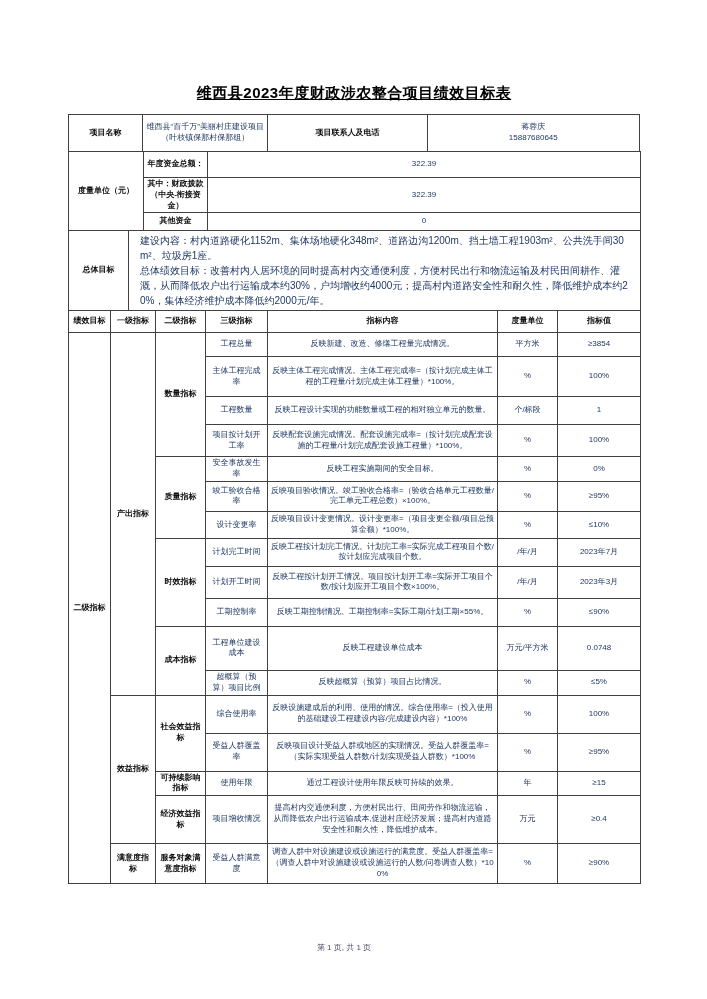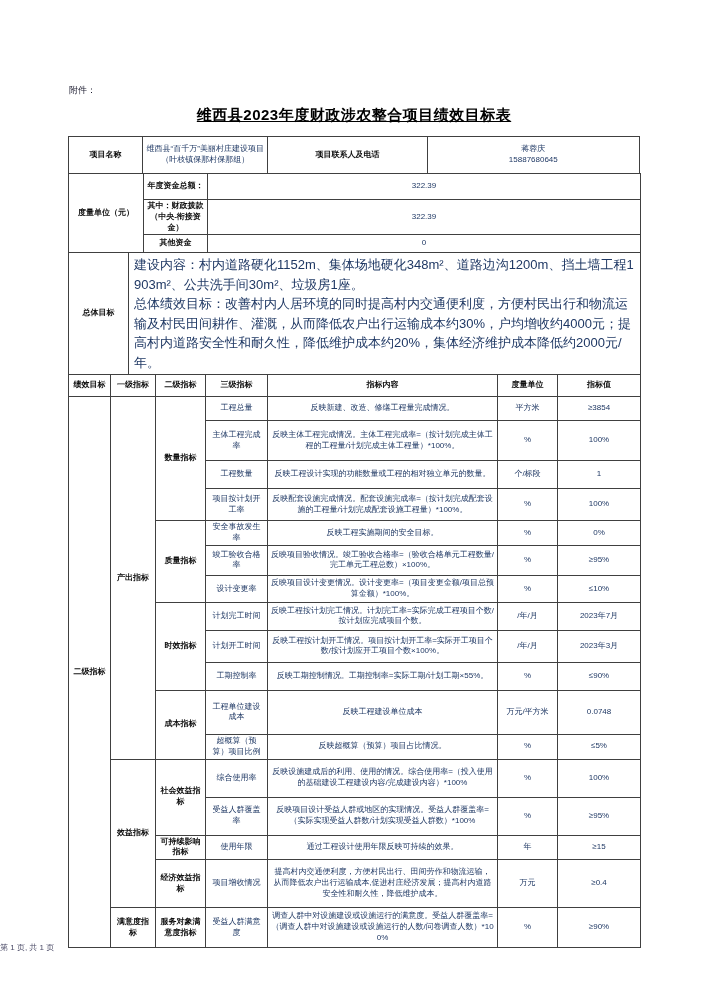--- a/index.html
+++ b/index.html
@@ -10,32 +10,31 @@
   }
   .page{padding:84px 0 0 68px;width:572px;}
   .attachment{font-size:9px;color:#1b1b2f;margin:0 0 9px 1px;}
   .title{font-size:15px;font-weight:bold;color:#000;text-align:center;width:572px;margin:0 0 12px 0;letter-spacing:0.5px;text-decoration:underline;}
   table.tbl{border-collapse:collapse;table-layout:fixed;width:572px;margin-top:-1px;}
   .tbl td{
     border:1px solid #404040;padding:1px 3px;font-size:8px;line-height:1.35;
     text-align:center;vertical-align:middle;color:#1f3864;word-break:break-all;overflow:hidden;
   }
   .tbl td.lbl{font-weight:bold;color:#0e0e0e;}
-  .tbl td.goal{text-align:left;font-size:13px;padding:2px 5px;line-height:1.5;}
+  .tbl td.goal{text-align:left;font-size:10px;padding:2px 11px;line-height:1.5;}
   .blk{display:block;}
   .desc{font-size:7.5px;}
   .note{font-size:7.5px;color:#33334d;margin-top:13px;width:572px;line-height:1.4;}
-  .footer{position:absolute;left:0;top:942px;width:672px;font-size:8px;color:#4a4a66;}
+  .footer{position:absolute;left:8px;top:942px;width:672px;text-align:center;font-size:8px;color:#4a4a66;}
 </style>
 </head>
 <body>
 
 <div class="page">
 
-  <div class="attachment">附件：</div>
   <div class="title">维西县2023年度财政涉农整合项目绩效目标表</div>
 
   <table class="tbl">
     <colgroup>
         <col style="width:74px">
         <col style="width:125px">
         <col style="width:159px">
         <col style="width:212px">
       </colgroup>
     <tbody>

